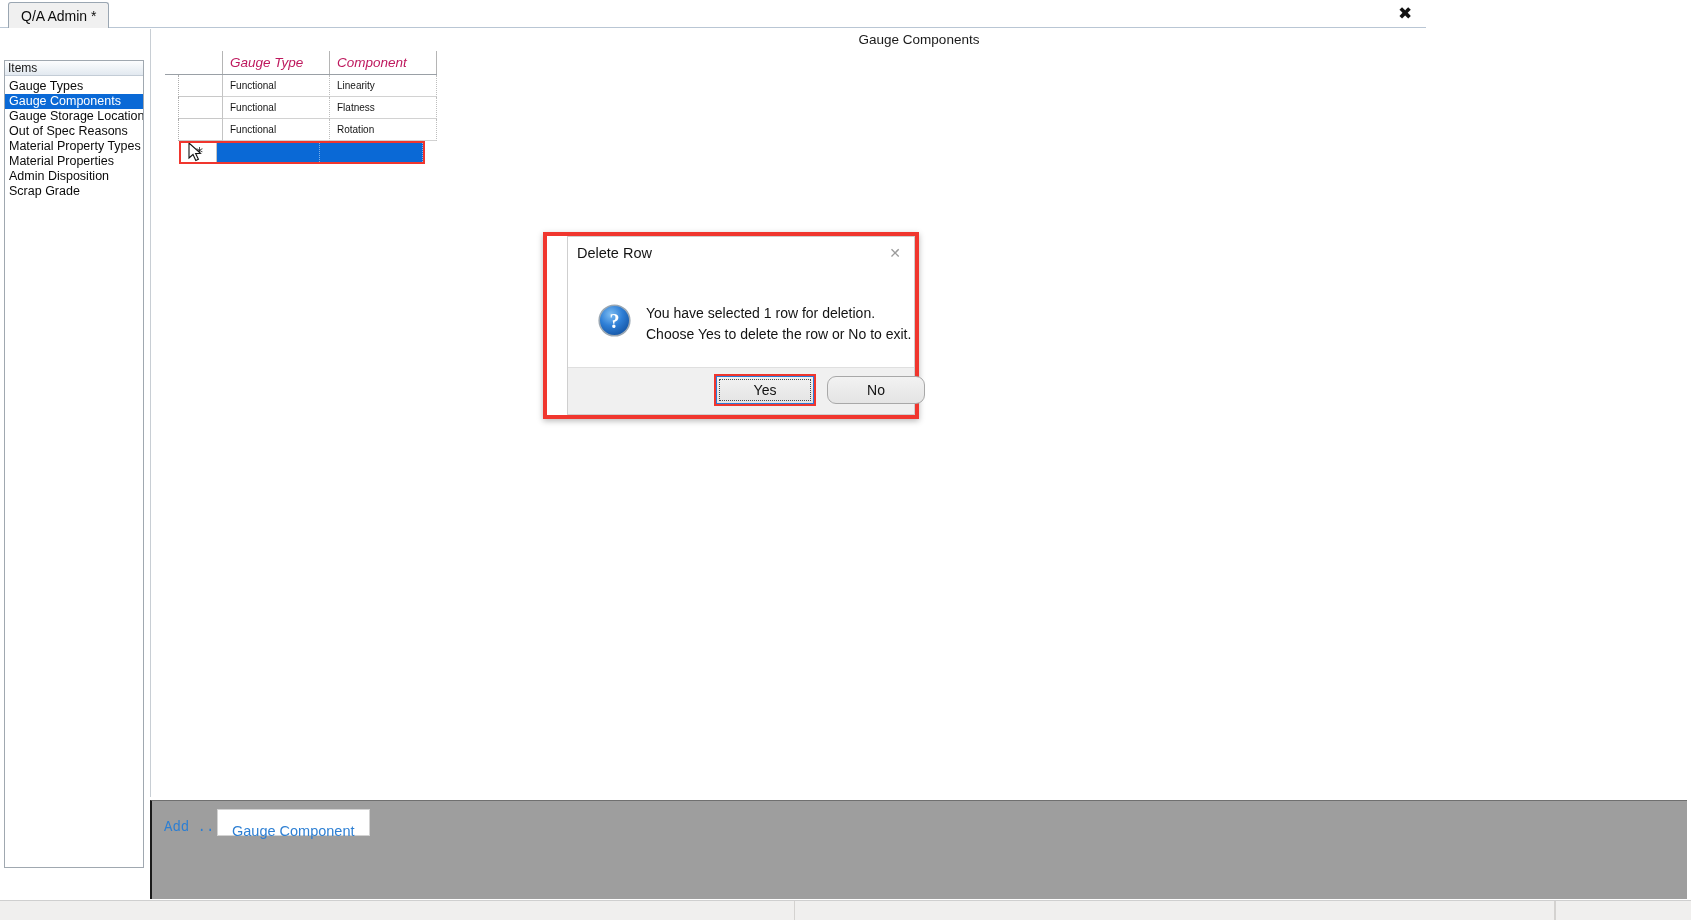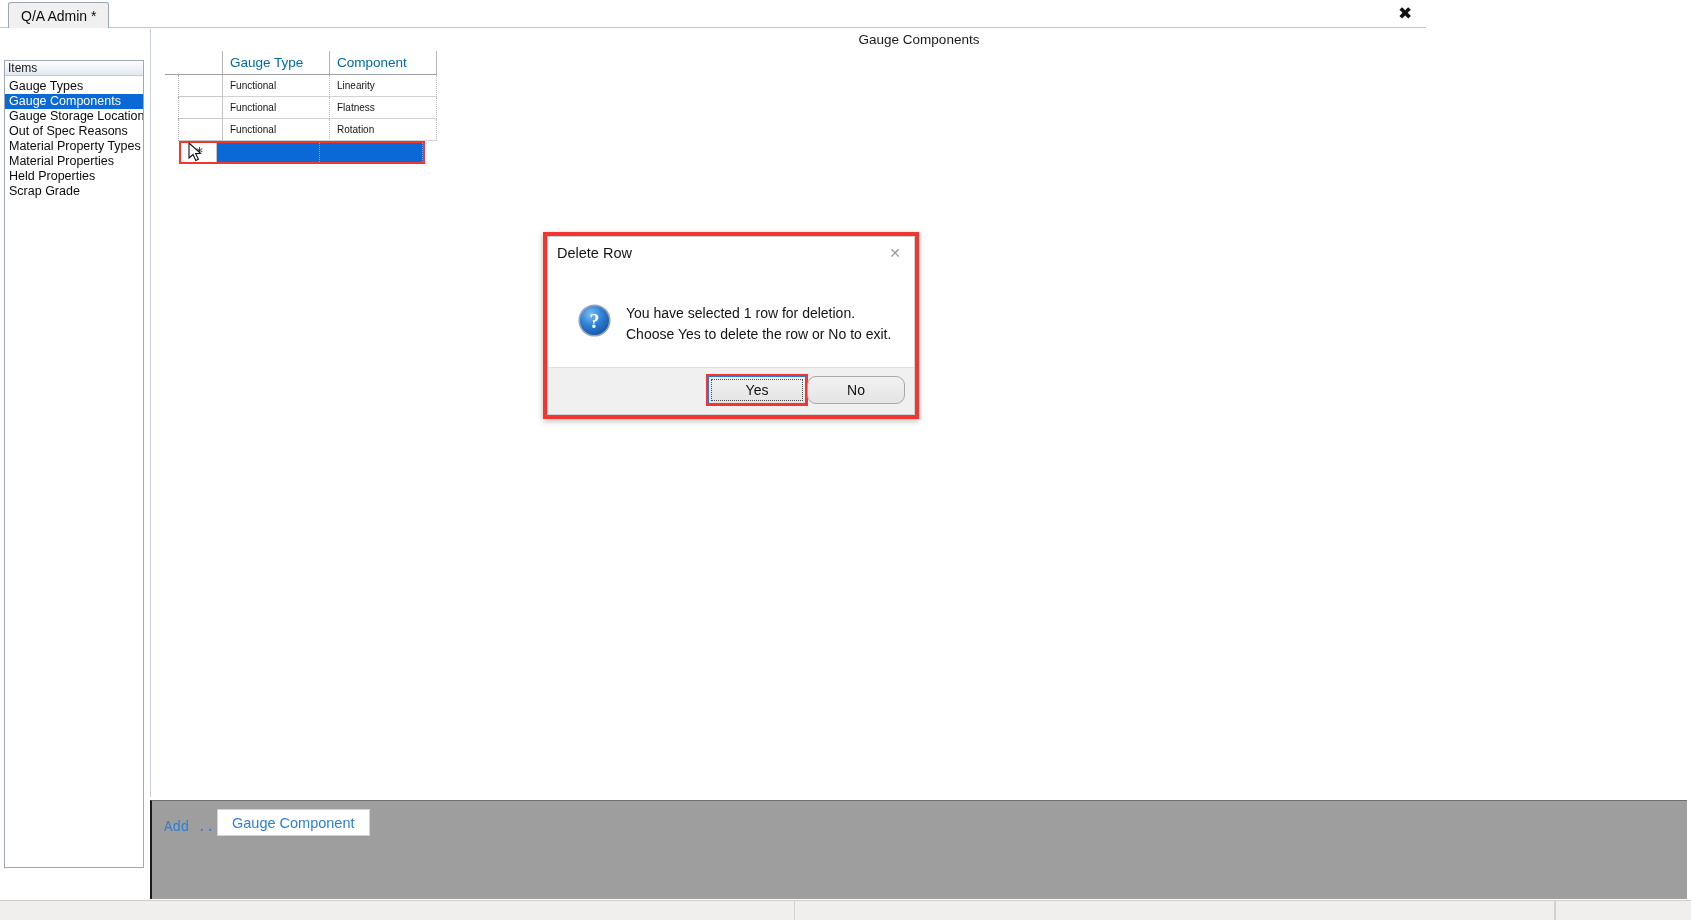--- a/index.html
+++ b/index.html
@@ -143,21 +143,22 @@
     border-bottom: 1px solid #d2d2d2;
     background: #ffffff;
     white-space: nowrap;
     overflow: hidden;
   }
   .grid-head .cell-data {
     font-size: 13.5px;
     line-height: 23px;
     border-bottom: none;
     border-right: 1px solid #b5b5b5;
-    color: #0369a1;
+    color: #be185d;
+    font-style: italic;
   }
   .grid-head .cell-sel,
   .grid-head .cell-rowhdr {
     border-bottom: none;
     border-right: none;
   }
   .grid-head .cell-rowhdr { width: 44px; border-right: 1px solid #b5b5b5; }
 
   .newrow-wrap {
     position: relative;
@@ -214,21 +215,21 @@
     left: 12px; top: 18px;
     font-size: 14px;
     color: #2d7fd3;
     cursor: pointer;
     font-family: Liberation Mono, monospace;
   }
   .add-btn {
     position: absolute;
     left: 65px; top: 8px;
     height: 27px;
-    padding: 0 14px;
+    padding: 8px 14px;
     line-height: 27px;
     background: #ffffff;
     color: #2d7fd3;
     font-size: 14.5px;
     border: 1px solid #d2d2d2;
     cursor: pointer;
     white-space: nowrap;
   }
 
   
@@ -254,20 +255,21 @@
     width: 376px; height: 187px;
     border: 4px solid #f0362e;
     background: #ffffff;
     box-shadow: 0 2px 6px rgba(0,0,0,0.28);
   }
   .dlg-inner {
     position: absolute;
     inset: 0;
     background: #ffffff;
     border: 1px solid #cfcfcf;
+    margin-left: 20px;
   }
   .dlg-title {
     position: absolute;
     left: 9px; top: 8px;
     font-size: 14.5px;
     color: #141414;
   }
   .dlg-close {
     position: absolute;
     right: 6px; top: 5px;
@@ -312,21 +314,21 @@
     width: 98px;
     background: linear-gradient(to bottom, #f2f2f2 0%, #e4e4e4 100%);
     border: 1px solid #a8a8a8;
     font-size: 14px;
     color: #111111;
     line-height: 26px;
     text-align: center;
     cursor: pointer;
   }
   .btn-yes {
-    left: 160px;
+    left: 148px;
     border: 1px solid #2b7ad6;
     outline: 2px solid #f0362e;
     outline-offset: 0px;
   }
   .btn-yes .focus-ring {
     position: absolute;
     left: 2px; top: 2px; right: 2px; bottom: 2px;
     border: 1px dotted #4a4a4a;
     pointer-events: none;
   }
@@ -344,21 +346,21 @@
 
   <div class="items-panel">
     <div class="items-header">Items</div>
     <div class="items-list">
       <div class="item-row">Gauge Types</div>
       <div class="item-row selected">Gauge Components</div>
       <div class="item-row">Gauge Storage Locations</div>
       <div class="item-row">Out of Spec Reasons</div>
       <div class="item-row">Material Property Types</div>
       <div class="item-row">Material Properties</div>
-      <div class="item-row">Held Properties</div>
+      <div class="item-row">Admin Disposition</div>
       <div class="item-row">Scrap Grade</div>
     </div>
   </div>
 
   <div class="content">
     <div class="content-title">Gauge Components</div>
 
     <div class="dottedcol"></div>
 
     <div class="grid">

